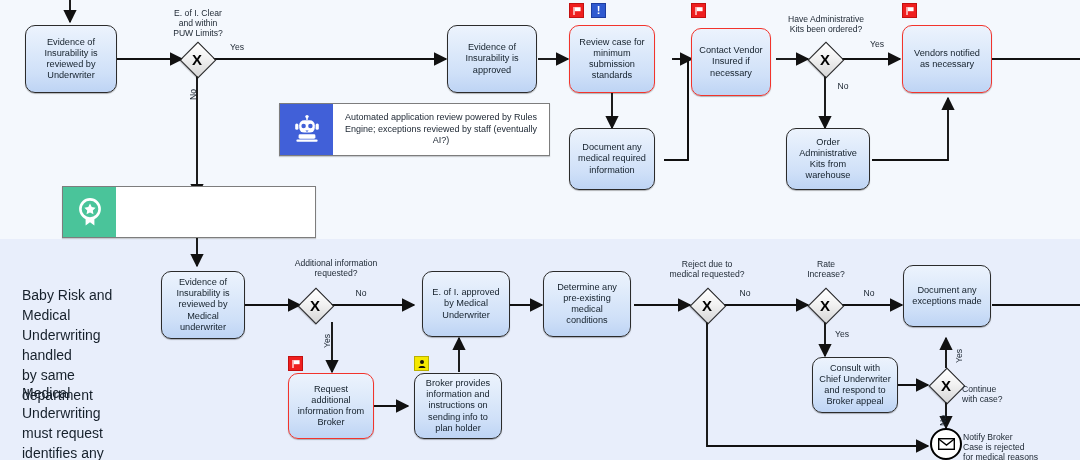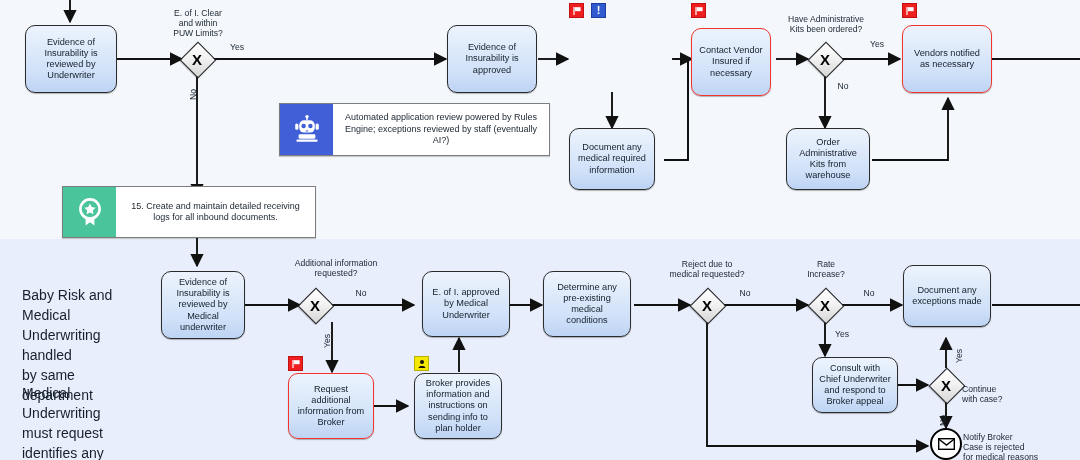--- a/index.html
+++ b/index.html
@@ -162,20 +162,24 @@
 
   <div class="task" style="left: 25px; top: 25px; width: 92px; height: 68px; white-space: pre-line;">Evidence of
 Insurability is
 reviewed by
 Underwriter</div>
 
   <div class="task" style="left: 447px; top: 25px; width: 90px; height: 68px; white-space: pre-line;">Evidence of
 Insurability is
 approved</div>
 
+  <div class="task redline" style="left: 569px; top: 25px; width: 86px; height: 68px; white-space: pre-line;">Review case for
+minimum
+submission
+standards</div>
 
   <div class="task" style="left: 569px; top: 128px; width: 86px; height: 62px; white-space: pre-line;">Document any
 medical required
 information</div>
 
   <div class="task redline" style="left: 691px; top: 28px; width: 80px; height: 68px; white-space: pre-line;">Contact Vendor
 Insured if
 necessary</div>
 
   <div class="task redline" style="left: 902px; top: 25px; width: 90px; height: 68px; white-space: pre-line;">Vendors notified
@@ -246,21 +250,20 @@
   </div>
 
   <div class="card" style="left:62px;top:186px;width:254px;height:52px;">
     <div class="ibox green" style="width:53px;">
       <svg width="32" height="32" viewBox="0 0 32 32" aria-hidden="true">
         <circle cx="16" cy="13" r="9.6" fill="none" stroke="#fff" stroke-width="2.6"></circle>
         <path d="M16 7.6 l1.72 3.52 3.88 .55 -2.8 2.74 .66 3.87 -3.46 -1.82 -3.46 1.82 .66 -3.87 -2.8 -2.74 3.88 -.55 z" fill="#fff"></path>
         <path d="M11.6 21.2 L11.6 29.4 L16 26.2 L20.4 29.4 L20.4 21.2 L16 23.4 z" fill="#fff"></path>
       </svg>
     </div>
-    <div class="ctext">15. Create and maintain detailed receiving logs for all inbound documents.</div>
   </div>
 
   <div class="note" style="left: 22px; top: 285px; width: 120px; white-space: pre-line;">Baby Risk and Medical
 Underwriting handled
 by same department</div>
 
   <div class="note" style="left: 22px; top: 383px; width: 120px; white-space: pre-line;">Medical Underwriting
 must request
 identifies any
 additional required

